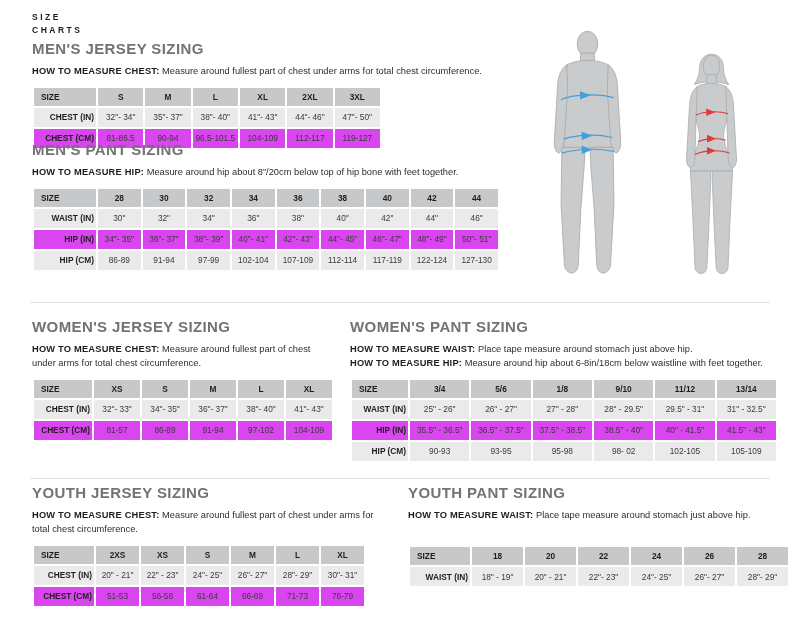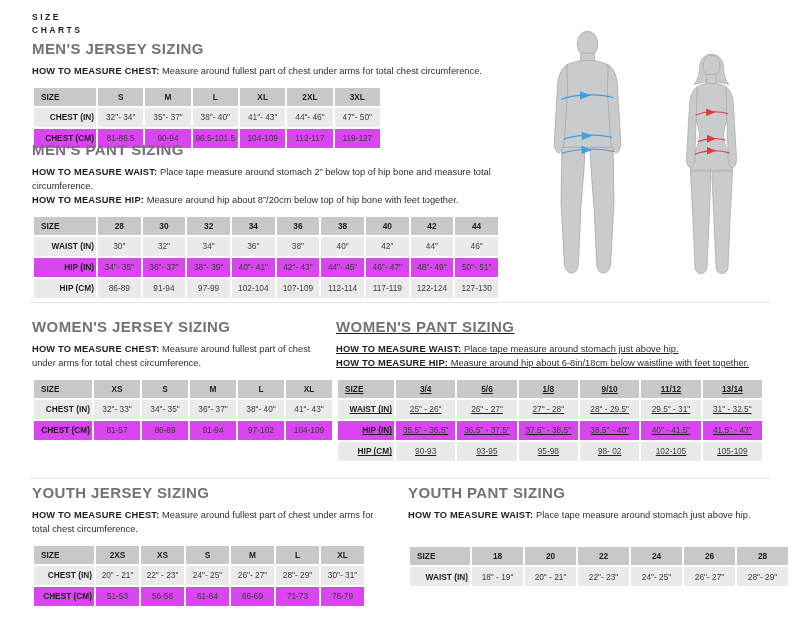--- a/index.html
+++ b/index.html
@@ -28,21 +28,21 @@
   #t-mens-jersey   { width:350px; } #t-mens-jersey   .c0 { width:62px; }
   #t-mens-pant     { width:468px; } #t-mens-pant     .c0 { width:62px; }
   #t-womens-jersey { width:302px; } #t-womens-jersey .c0 { width:58px; }
   #t-womens-pant   { width:428px; } #t-womens-pant   .c0 { width:56px; }
   #t-youth-jersey  { width:334px; } #t-youth-jersey  .c0 { width:60px; }
   #t-youth-pant    { width:382px; } #t-youth-pant    .c0 { width:60px; }
 
   .sec-mens-jersey   { left:32px;  top:40px;  width:500px; }
   .sec-mens-pant     { left:32px;  top:141px; width:520px; }
   .sec-womens-jersey { left:32px;  top:318px; width:302px; }
-  .sec-womens-pant   { left:336px; top:318px; width:432px;text-decoration:underline; }
+  .sec-womens-pant   { left:350px; top:318px; width:432px; }
   .sec-youth-jersey  { left:32px;  top:484px; width:344px; }
   .sec-youth-pant    { left:408px; top:484px; width:384px; }
   .sec-youth-pant .notes { min-height:29px; }
 
   .divider { position:absolute; left:30px; width:740px; height:1px; background:#e2e2e2; }
   .divider-1 { top:302px; } .divider-2 { top:478px; }
 
   .figures { position:absolute; left:540px; top:30px; width:260px; height:262px; }
   .fig { position:absolute; }
   .fig-male   { left:2px;   top:0;    width:91px;  height:248px; }
@@ -94,21 +94,20 @@
             <td>112-117</td>
             <td>119-127</td>
           </tr>
         </tbody>
       </table>
   </div>
 
   <div class="sec sec-mens-pant">
     <h2 class="sec-title">MEN'S PANT SIZING</h2>
     <div class="notes">
-      <p class="note"><b>HOW TO MEASURE WAIST:</b> <span>Place tape measure around stomach 2” below top of hip bone and measure total circumference.</span></p>
       <p class="note"><b>HOW TO MEASURE HIP:</b> <span>Measure around hip about 8”/20cm below top of hip bone with feet together.</span></p>
     </div>
     <table class="size-table" id="t-mens-pant">
         <thead>
           <tr>
             <th class="c0">SIZE</th>
             <th>28</th>
             <th>30</th>
             <th>32</th>
             <th>34</th>

